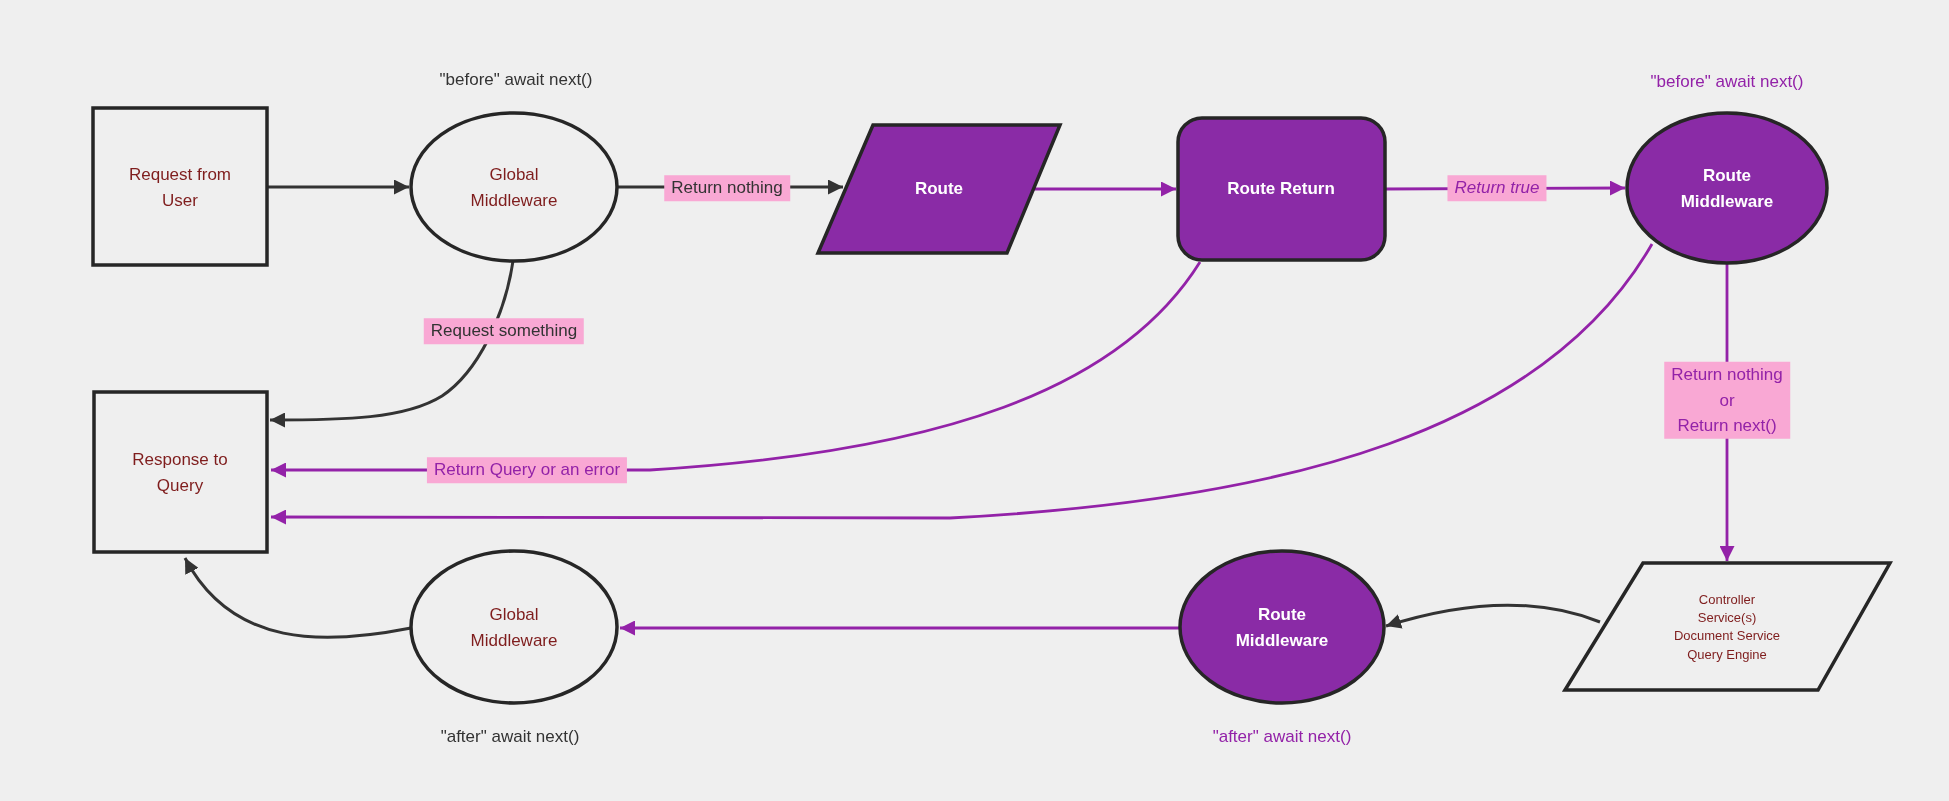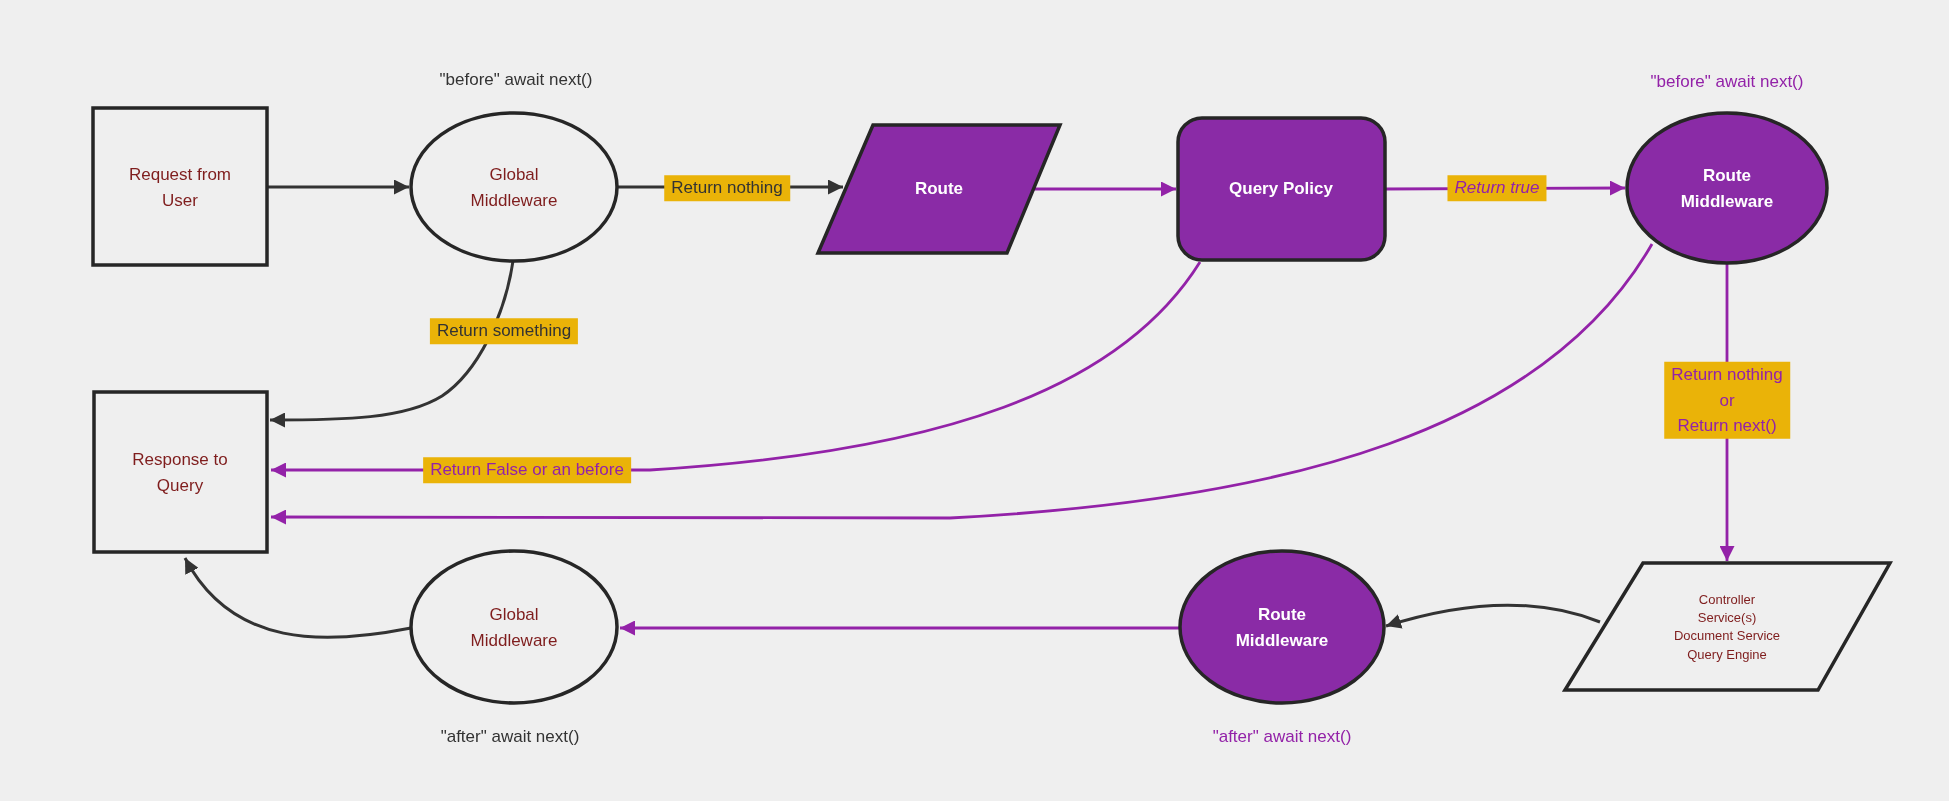--- a/index.html
+++ b/index.html
@@ -17,21 +17,21 @@
   .diagram svg { position: absolute; left: 0; top: 0; }
   .label {
     position: absolute;
     transform: translate(-50%, -50%);
     white-space: pre-line;
     text-align: center;
     font-size: 17px;
     line-height: 1.5;
     color: #333333;
   }
-  .label.on-line { background: #eab308; padding: 0 7px; }
+  .label.on-line { background: #f9a8d4; padding: 0 7px; }
   .label.purple { color: #9322a8; }
   .label.node-light { color: #7f1d1d; }
   .label.node-dark {
     color: #ffffff;
     font-weight: bold;
   }
   .label.small { font-size: 13px; line-height: 1.4; }
 </style>
 </head>
 <body>
@@ -68,34 +68,34 @@
     <polygon points="1643,563 1890,563 1818,690 1565,690" fill="#efefef" stroke="#262626" stroke-width="3.5"></polygon>
     <ellipse cx="1282" cy="627" rx="102" ry="76" fill="#8a2ba6" stroke="#262626" stroke-width="3.5"></ellipse>
     <ellipse cx="514" cy="627" rx="103" ry="76" fill="#efefef" stroke="#262626" stroke-width="3.5"></ellipse>
     <rect x="94" y="392" width="173" height="160" fill="#efefef" stroke="#262626" stroke-width="3.5"></rect>
   </svg>
 
   <div class="label" style="left:516px; top:80px;">"before" await next()</div>
   <div class="label purple" style="left:1727px; top:82px;">"before" await next()</div>
   <div class="label on-line" style="left:727px; top:188px;">Return nothing</div>
   <div class="label purple on-line" style="left:1497px; top:188px;font-style:italic;">Return true</div>
-  <div class="label on-line" style="left:504px; top:331px;">Return something</div>
+  <div class="label on-line" style="left:504px; top:331px;">Request something</div>
   <div class="label purple on-line" style="left:1727px; top:400px;">Return nothing
 or
 Return next()</div>
-  <div class="label purple on-line" style="left:527px; top:470px;">Return False or an before</div>
+  <div class="label purple on-line" style="left:527px; top:470px;">Return Query or an error</div>
   <div class="label purple" style="left:1282px; top:737px;">"after" await next()</div>
   <div class="label" style="left:510px; top:737px;">"after" await next()</div>
 
   <div class="label node-light" style="left:180px; top:187px;">Request from
 User</div>
   <div class="label node-light" style="left:514px; top:187px;">Global
 Middleware</div>
   <div class="label node-dark" style="left:939px; top:189px;">Route</div>
-  <div class="label node-dark" style="left:1281px; top:189px;">Query Policy</div>
+  <div class="label node-dark" style="left:1281px; top:189px;">Route Return</div>
   <div class="label node-dark" style="left:1727px; top:188px;">Route
 Middleware</div>
   <div class="label node-light small" style="left:1727px; top:627px;">Controller
 Service(s)
 Document Service
 Query Engine</div>
   <div class="label node-dark" style="left:1282px; top:627px;">Route
 Middleware</div>
   <div class="label node-light" style="left:514px; top:627px;">Global
 Middleware</div>

